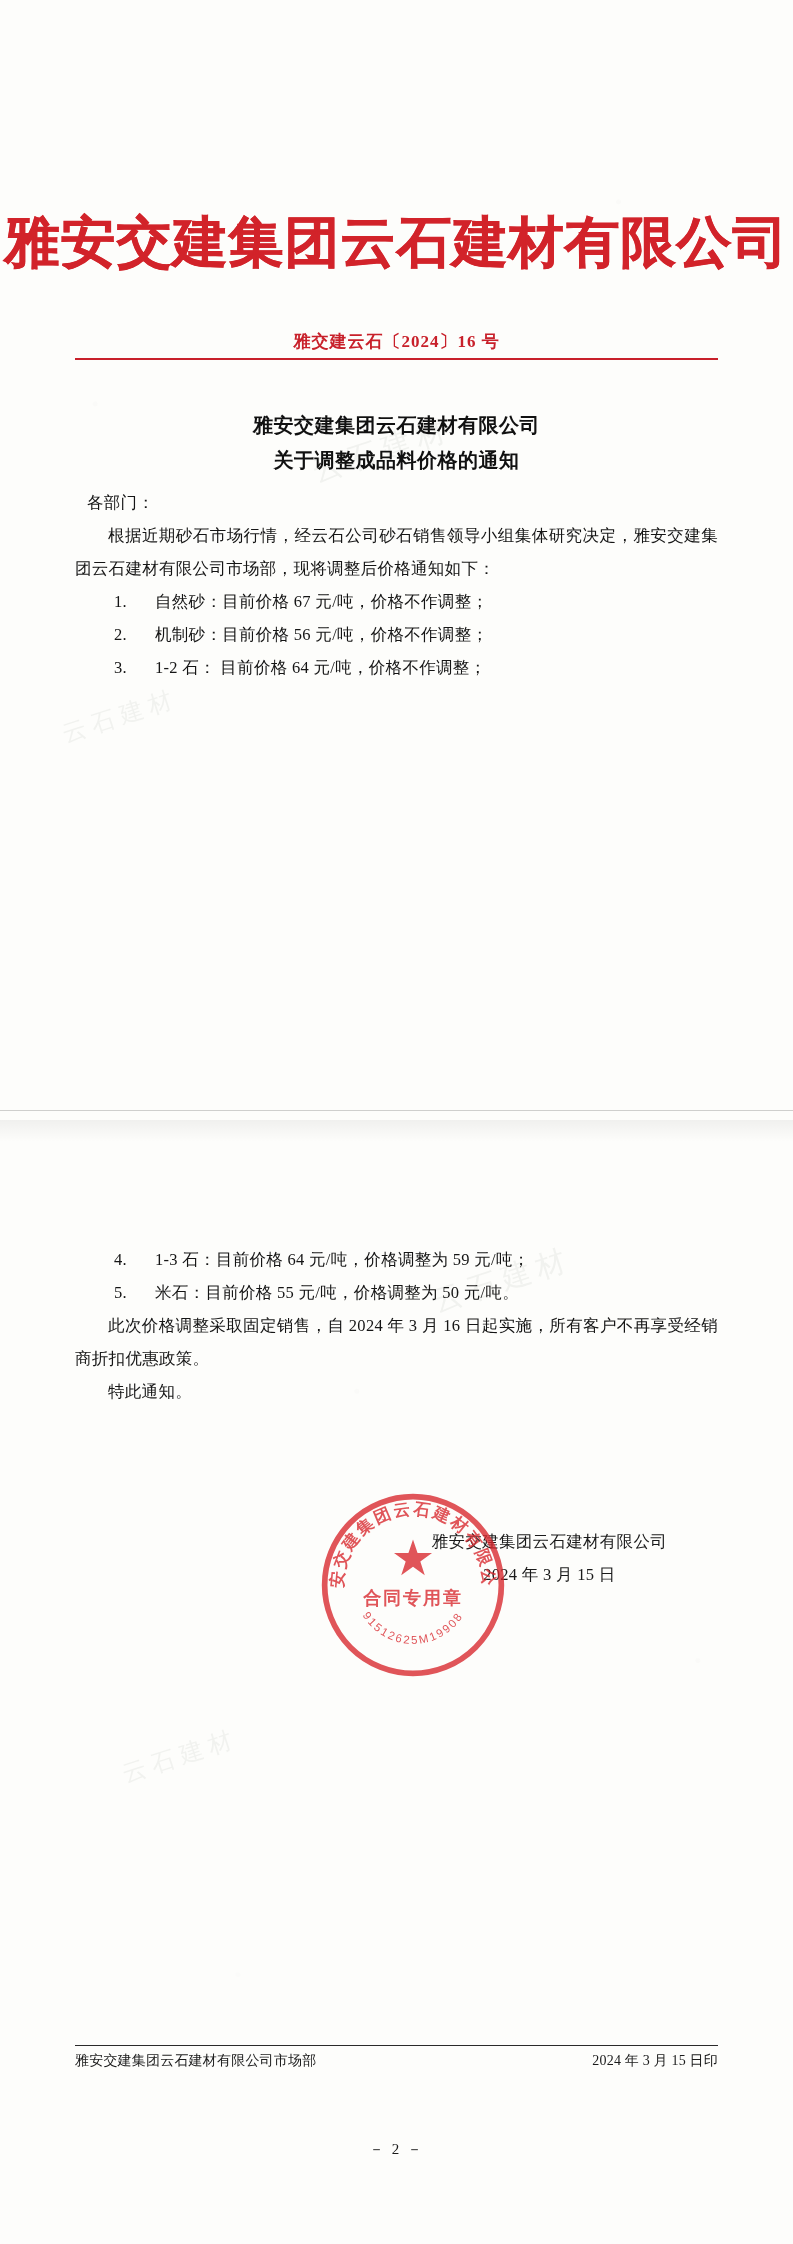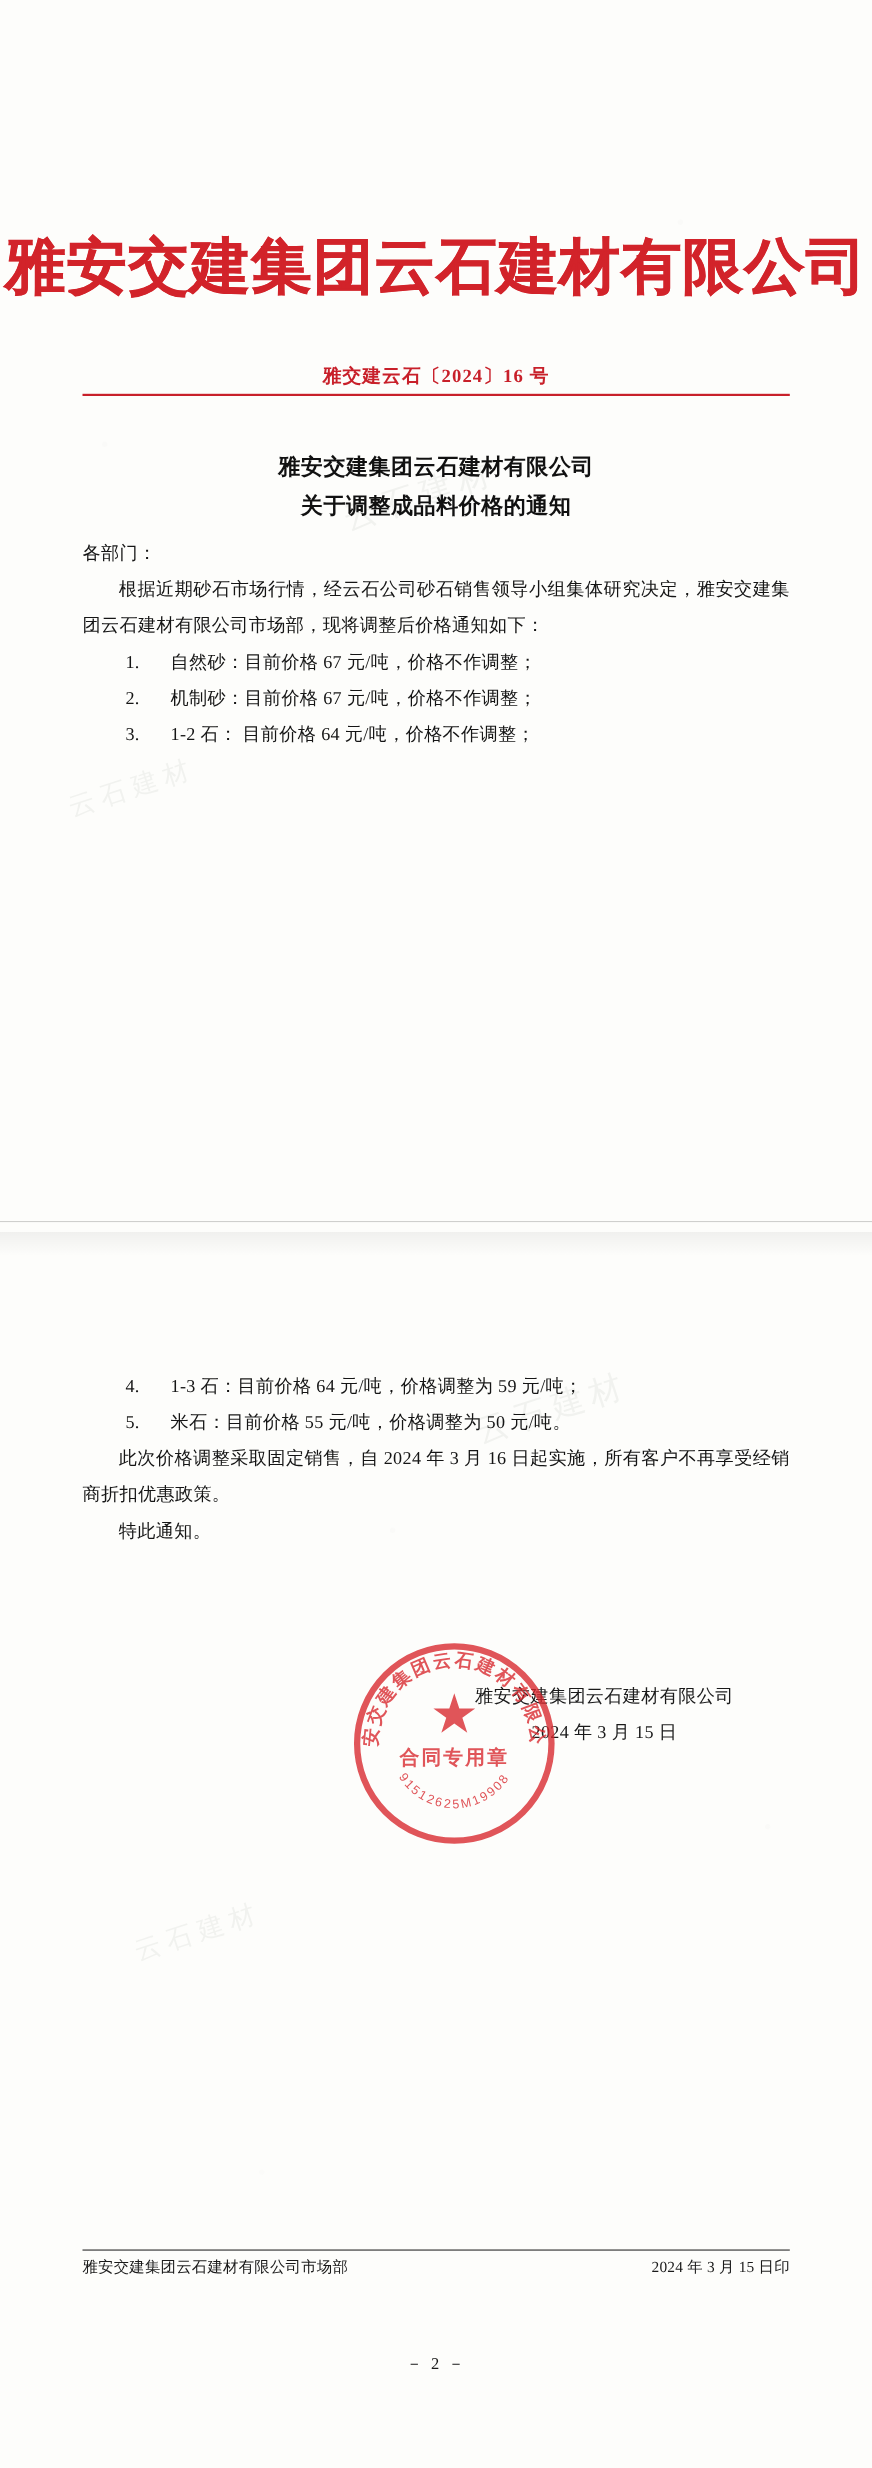--- a/index.html
+++ b/index.html
@@ -101,21 +101,21 @@
   .body-block {
     position: absolute;
     left: 75px;
     right: 75px;
     top: 486px;
     font-size: 16.5px;
     line-height: 2.0;
     color: #151515;
     letter-spacing: 0.3px;
   }
-  .salutation { margin: 0 0 0 0; }
+  .salutation { margin: 0 0 0 12px; }
   .para {
     margin: 0;
     text-indent: 2em;
     text-align: justify;
   }
   .list {
     margin: 0;
     padding: 0;
     list-style: none;
   }
@@ -245,21 +245,21 @@
   <div class="body-block">
     <p class="salutation">各部门：</p>
     <p class="para">根据近期砂石市场行情，经云石公司砂石销售领导小组集体研究决定，雅安交建集团云石建材有限公司市场部，现将调整后价格通知如下：</p>
     <div class="list">
       <div class="list-item">
         <span class="li-num">1.</span>
         <span class="li-text">自然砂：目前价格 67 元/吨，价格不作调整；</span>
       </div>
       <div class="list-item">
         <span class="li-num">2.</span>
-        <span class="li-text">机制砂：目前价格 67 元/吨，价格不作调整；</span>
+        <span class="li-text">机制砂：目前价格 56 元/吨，价格不作调整；</span>
       </div>
       <div class="list-item">
         <span class="li-num">3.</span>
         <span class="li-text">1-2 石： 目前价格 64 元/吨，价格不作调整；</span>
       </div>
     </div>
   </div>
 
   <div class="fold"></div>
   <div class="fold2"></div>

